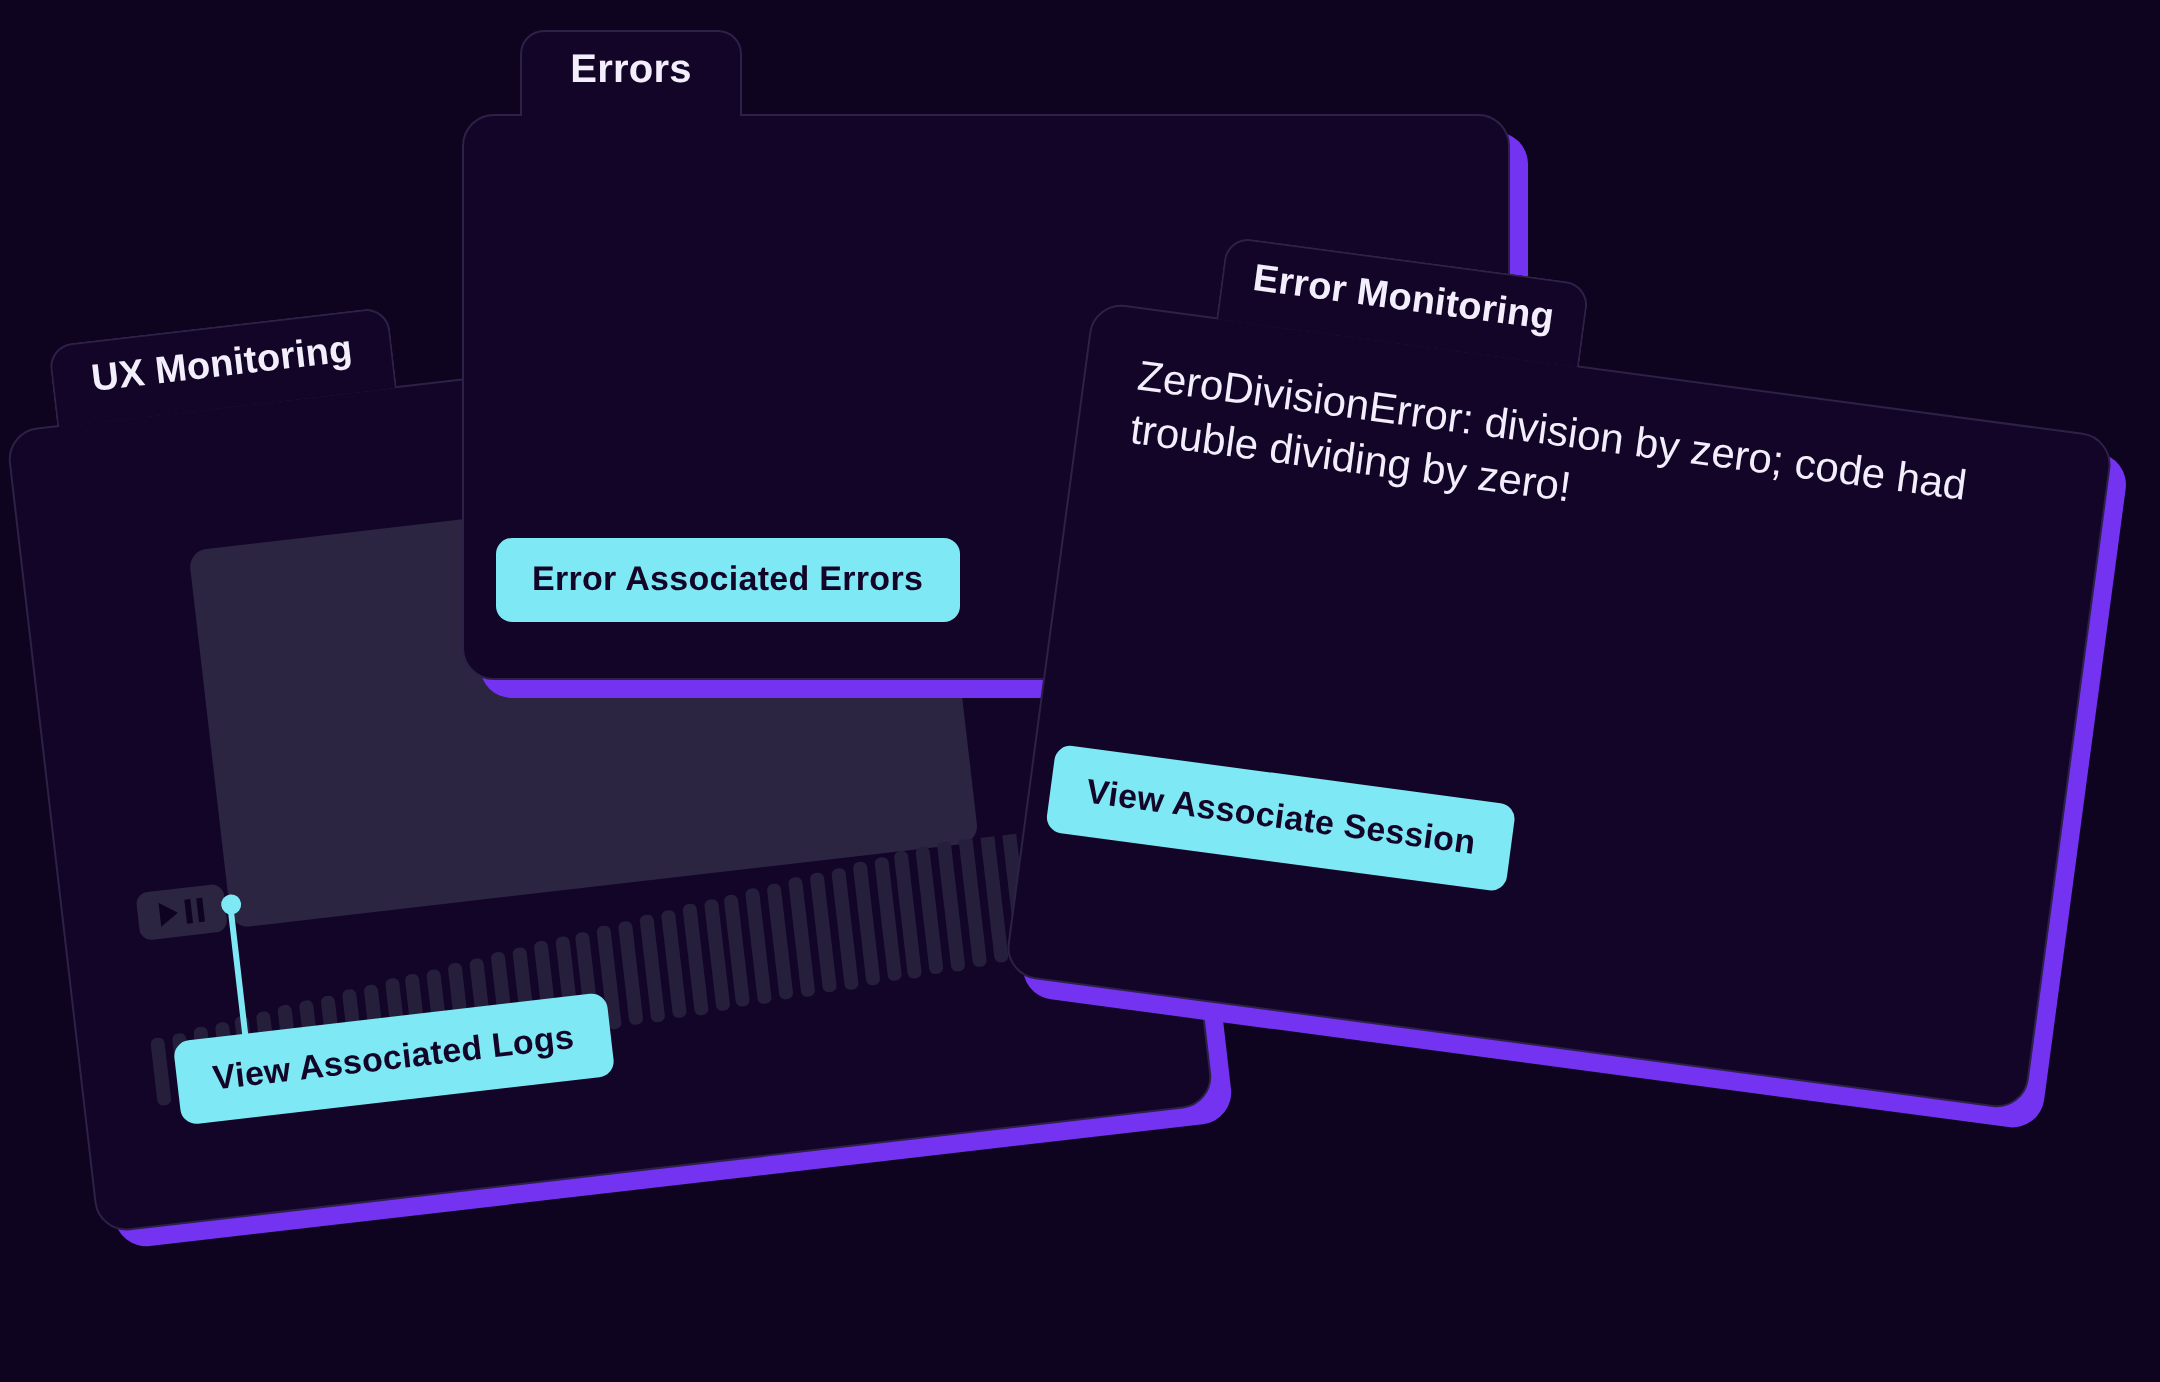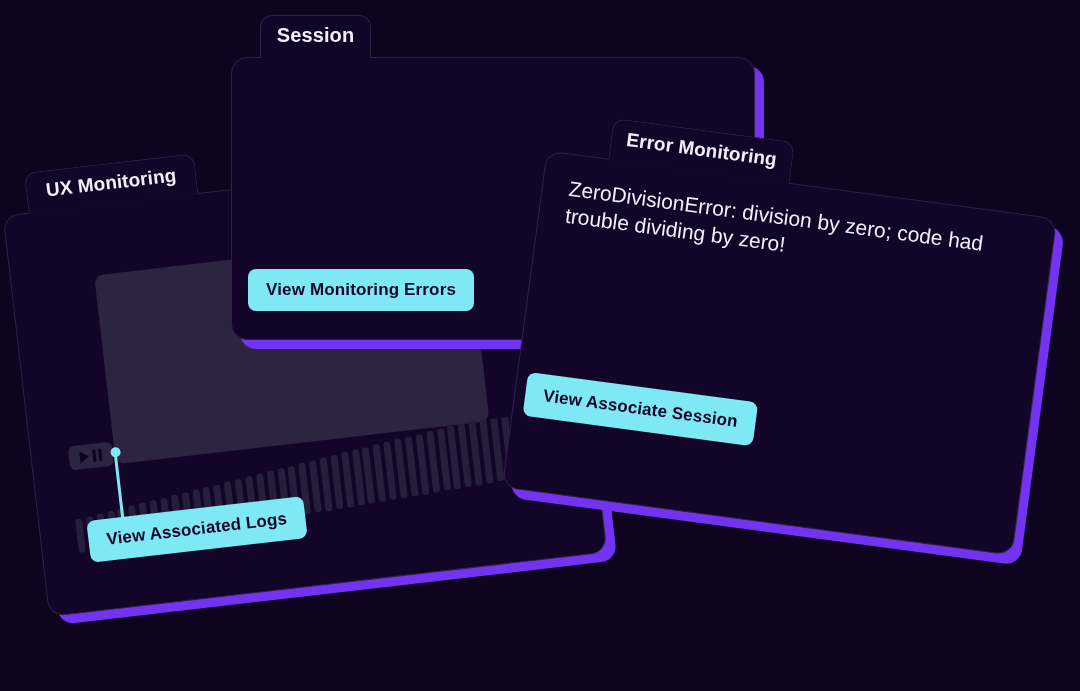--- a/index.html
+++ b/index.html
@@ -325,31 +325,31 @@
         <div class="bar" style="left: 479.261px; height: 71.1556px; bottom: 25.4222px;"></div>
         <div class="bar" style="left: 490.13px; height: 72px; bottom: 26px;"></div>
       </div>
     <div id="ux-playhead"></div>
 
     <button class="cta" id="ux-cta">View Associated Logs</button>
   </div>
 
   <div class="card-wrap" id="logging-wrap">
     <div class="shadow"></div>
-    <div class="tab" id="logging-tab">Session</div>
+    <div class="tab" id="logging-tab">Errors</div>
     <div class="card"></div>
 
     <div class="rows" id="logging-rows">
         <div class="row"></div>
         <div class="row"></div>
         <div class="row"></div>
         <div class="row"></div>
       </div>
 
-    <button class="cta" id="logging-cta">View Monitoring Errors</button>
+    <button class="cta" id="logging-cta">Error Associated Errors</button>
   </div>
 
   <div class="card-wrap" id="err-wrap">
     <div class="shadow"></div>
     <div class="tab" id="err-tab">Error Monitoring</div>
     <div class="card"></div>
 
     <div id="err-msg">ZeroDivisionError: division by zero; code had trouble dividing by zero!</div>
 
     <div class="rows" id="err-rows">

